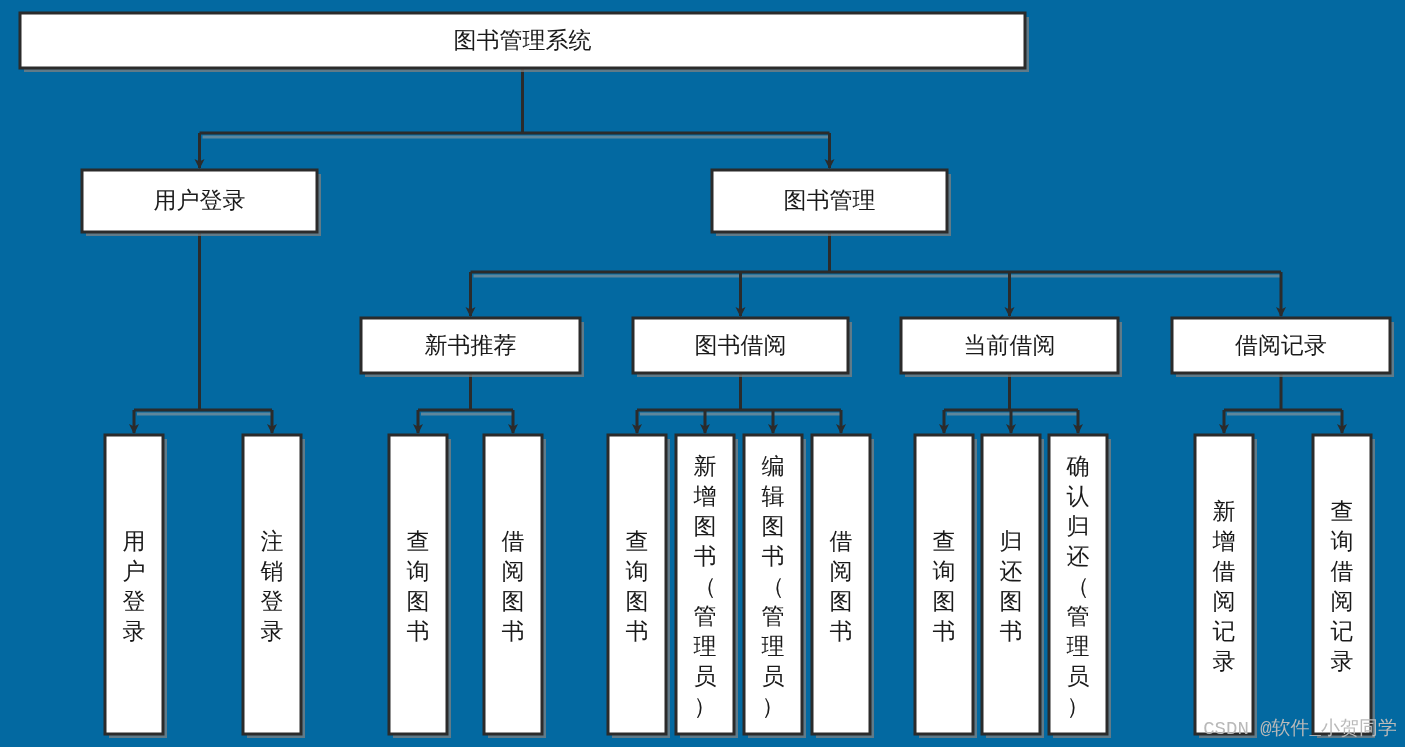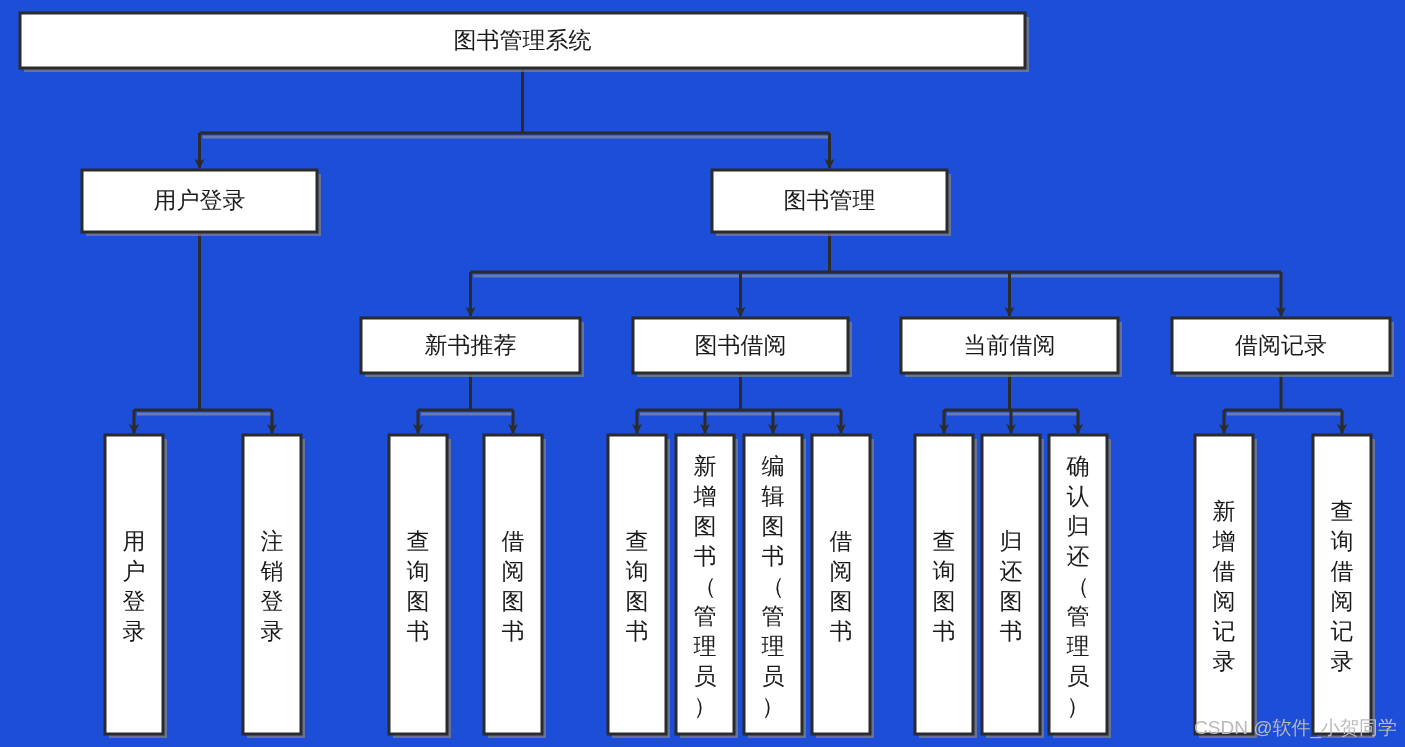--- a/index.html
+++ b/index.html
@@ -1,29 +1,29 @@
 <!DOCTYPE html>
 <html><head>
 <meta charset="utf-8">
 <style>
   html,body{margin:0;padding:0;background:#ffffff;}
   body{width:1405px;height:747px;overflow:hidden;
        font-family:"Liberation Sans","DejaVu Sans",sans-serif;}
-  #diagram-root{position:relative;width:1405px;height:747px;background:#1d4ed8;}
+  #diagram-root{position:relative;width:1405px;height:747px;background:#0369a1;}
   svg{position:absolute;left:0;top:0;width:1405px;height:747px;}
   .box{fill:#ffffff;stroke:#2b2b2b;stroke-width:3;}
   .shadow{fill:#808080;stroke:none;opacity:.75;}
   .edge{stroke:#2b2b2b;stroke-width:3;fill:none;}
   .edge-shadow{stroke:#9a9a9a;stroke-width:3;fill:none;opacity:.6;}
   .nodetext{fill:#1a1a1a;font-family:"Liberation Sans","DejaVu Sans",sans-serif;
             font-size:23px;text-anchor:middle;dominant-baseline:middle;}
   .vtext{fill:#1a1a1a;font-family:"Liberation Sans","DejaVu Sans",sans-serif;
          font-size:23px;text-anchor:middle;}
   .watermark{position:absolute;right:8px;bottom:6px;color:#b9b9b9;
-             font-size:19px;font-family:Liberation Sans, sans-serif;
+             font-size:19px;font-family:Liberation Mono, monospace;
              white-space:nowrap;}
 </style>
 </head>
 <body>
 
 <div id="diagram-root">
 
   <svg viewBox="0 0 1405 747">
     <defs>
       <marker id="arrow" markerWidth="12" markerHeight="12" refX="9" refY="5" orient="auto" markerUnits="userSpaceOnUse">

